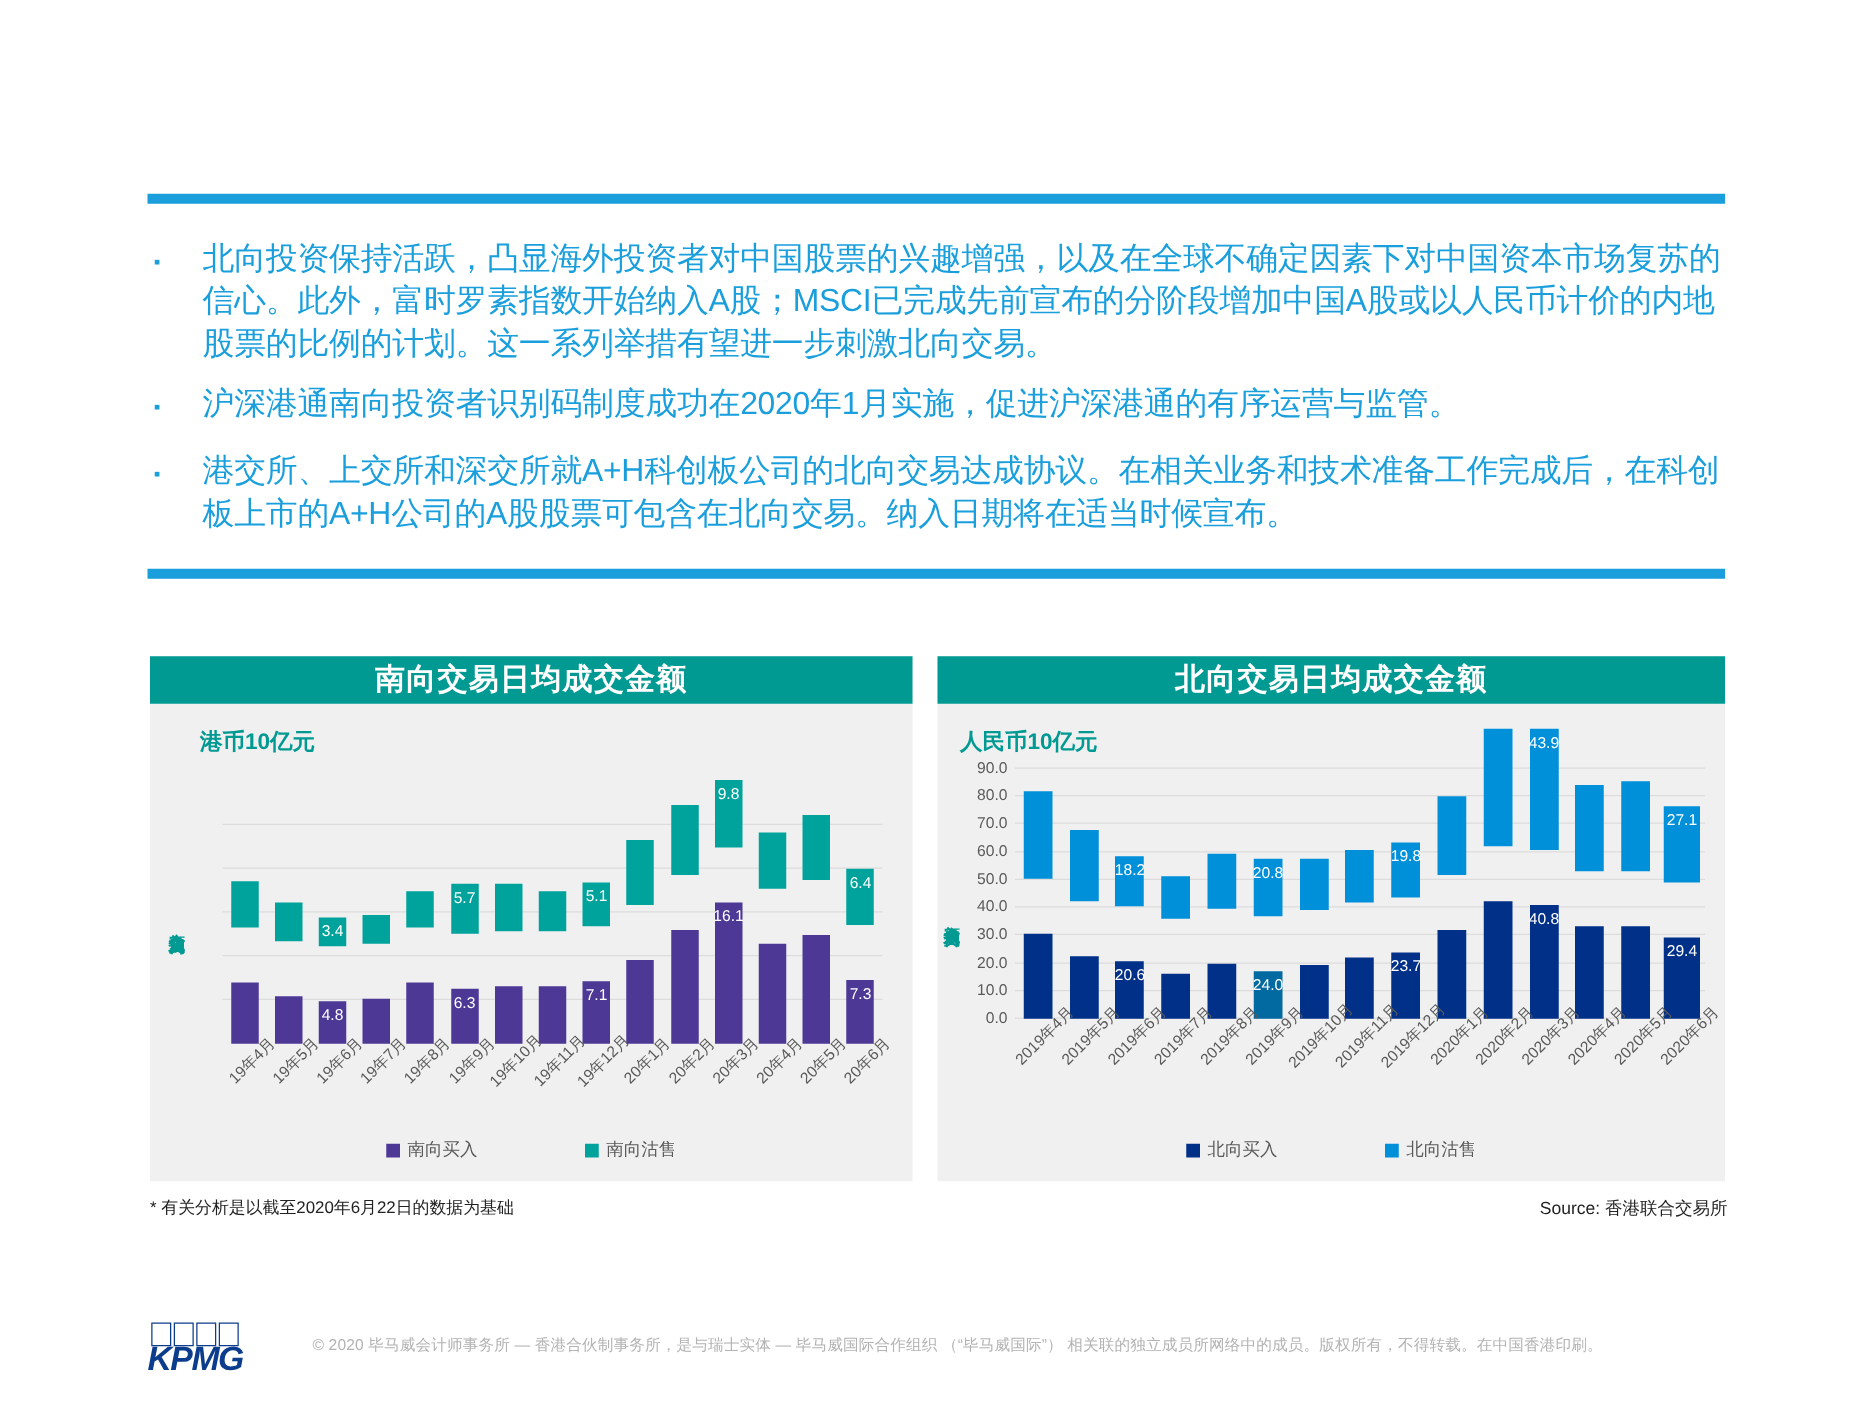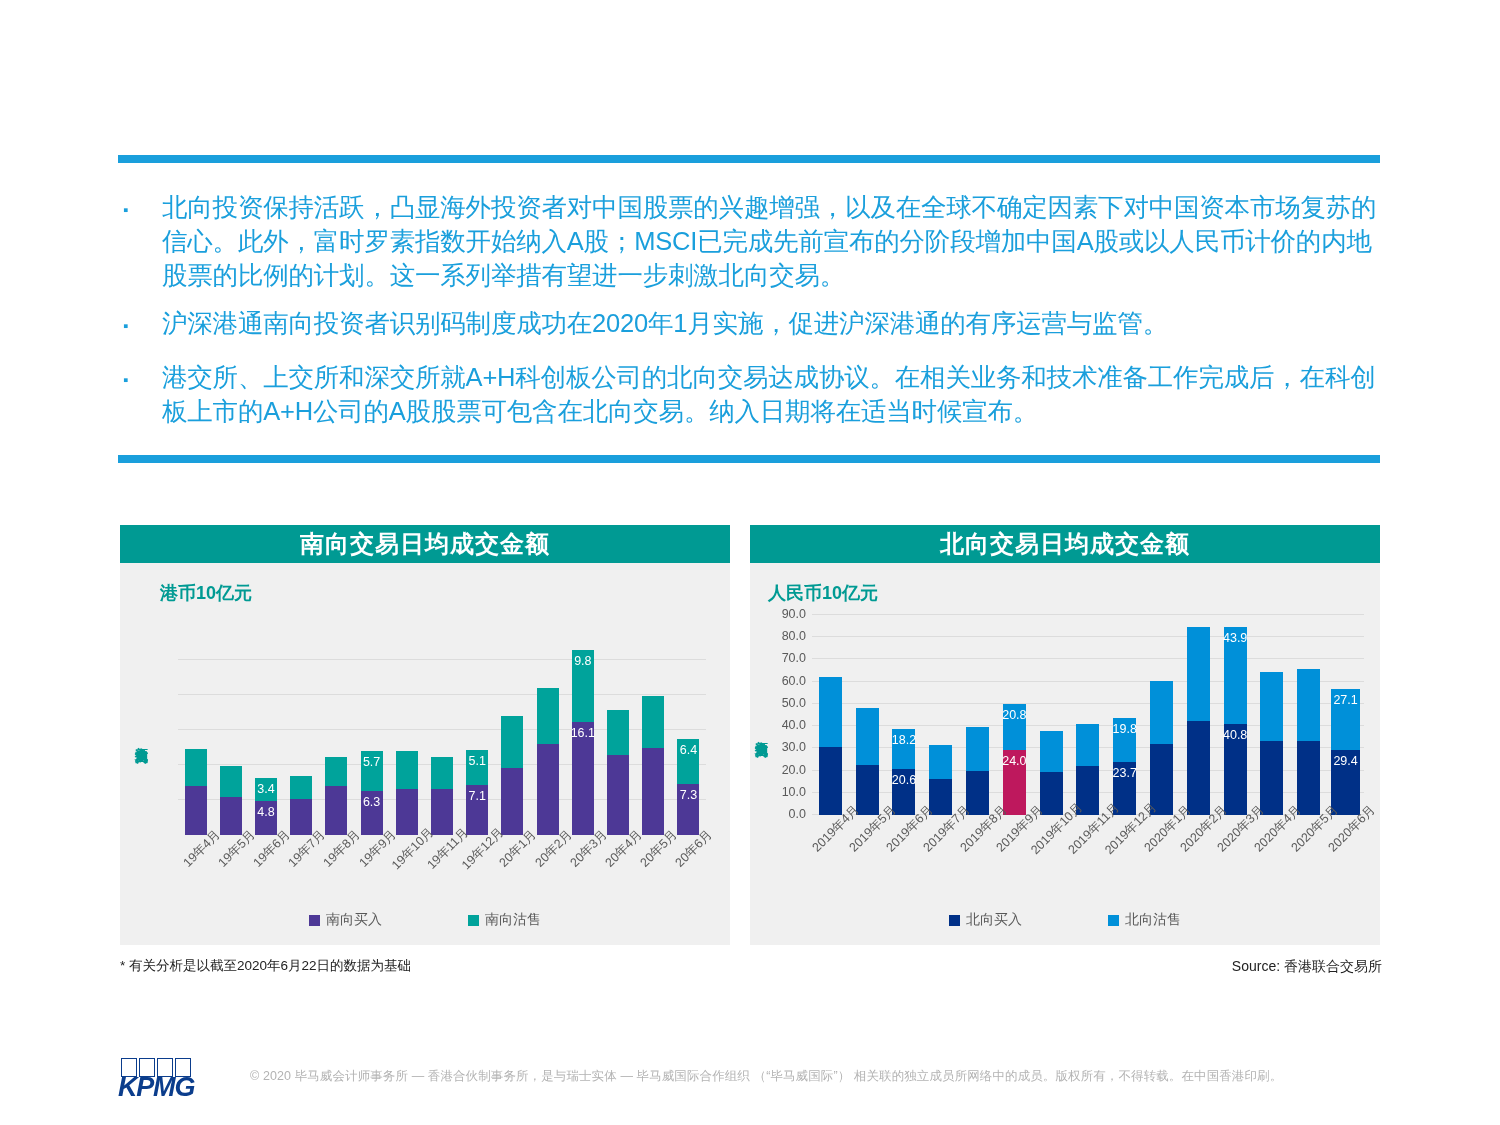--- a/index.html
+++ b/index.html
@@ -68,21 +68,21 @@
   
   .plot { position: absolute; }
   .gridline { position: absolute; left: 0; right: 0; height: 1px; background: #dcdcdc; }
   .ytick {
     position: absolute; right: 100%; margin-right: 6px;
     transform: translateY(-50%);
     font-size: 12.5px; color: #5a5a5a; white-space: nowrap;
   }
   .bars { position: absolute; left: 0; right: 0; bottom: 0; top: 0; display: flex; align-items: flex-end; }
   .barslot { flex: 1 1 0; display: flex; justify-content: center; align-items: flex-end; height: 100%; position: relative; }
-  .bar { position: relative; display: flex; flex-direction: column; justify-content: flex-end; }
+  .bar { position: relative; display: flex; flex-direction: column; justify-content: flex-end; gap: 44px; }
   .seg { position: relative; width: 100%; }
   .seg .val {
     position: absolute; left: 50%; transform: translateX(-50%);
     top: 4px; color: #fff; font-size: 12.5px; white-space: nowrap;
   }
   .xlabels { position: absolute; left: 0; right: 0; display: flex; }
   .xlabel-slot { flex: 1 1 0; position: relative; height: 70px; }
   .xlabel {
     position: absolute; left: 50%; top: 4px;
     transform-origin: left top; transform: rotate(-45deg) translate(-50%,0);
@@ -232,21 +232,21 @@
               </div>
             </div>
             <div class="barslot">
               <div class="bar" style="width: 22px;">
                 <div class="seg" style="height: 56px; background: rgb(0, 163, 155);"></div>
                 <div class="seg" style="height: 91px; background: rgb(77, 56, 150);"></div>
               </div>
             </div>
             <div class="barslot">
               <div class="bar" style="width: 22px;">
-                <div class="seg" style="height: 72px; background: rgb(0, 163, 155);">
+                <div class="seg" style="height: 54px; background: rgb(0, 163, 155);">
                   <span class="val">9.8</span>
                 </div>
                 <div class="seg" style="height: 112.7px; background: rgb(77, 56, 150);">
                   <span class="val">16.1</span>
                 </div>
               </div>
             </div>
             <div class="barslot">
               <div class="bar" style="width: 22px;">
                 <div class="seg" style="height: 44.8px; background: rgb(0, 163, 155);"></div>
@@ -400,21 +400,21 @@
               <div class="bar" style="width: 23px;">
                 <div class="seg" style="height: 43.3333px; background: rgb(0, 144, 217);"></div>
                 <div class="seg" style="height: 44.4444px; background: rgb(0, 48, 135);"></div>
               </div>
             </div>
             <div class="barslot">
               <div class="bar" style="width: 23px;">
                 <div class="seg" style="height: 46.2222px; background: rgb(0, 144, 217);">
                   <span class="val">20.8</span>
                 </div>
-                <div class="seg" style="height: 65px; background: #be185d;">
+                <div class="seg" style="height: 38px; background: #0369a1;">
                   <span class="val">24.0</span>
                 </div>
               </div>
             </div>
             <div class="barslot">
               <div class="bar" style="width: 23px;">
                 <div class="seg" style="height: 40.2222px; background: rgb(0, 144, 217);"></div>
                 <div class="seg" style="height: 43.3333px; background: rgb(0, 48, 135);"></div>
               </div>
             </div>

